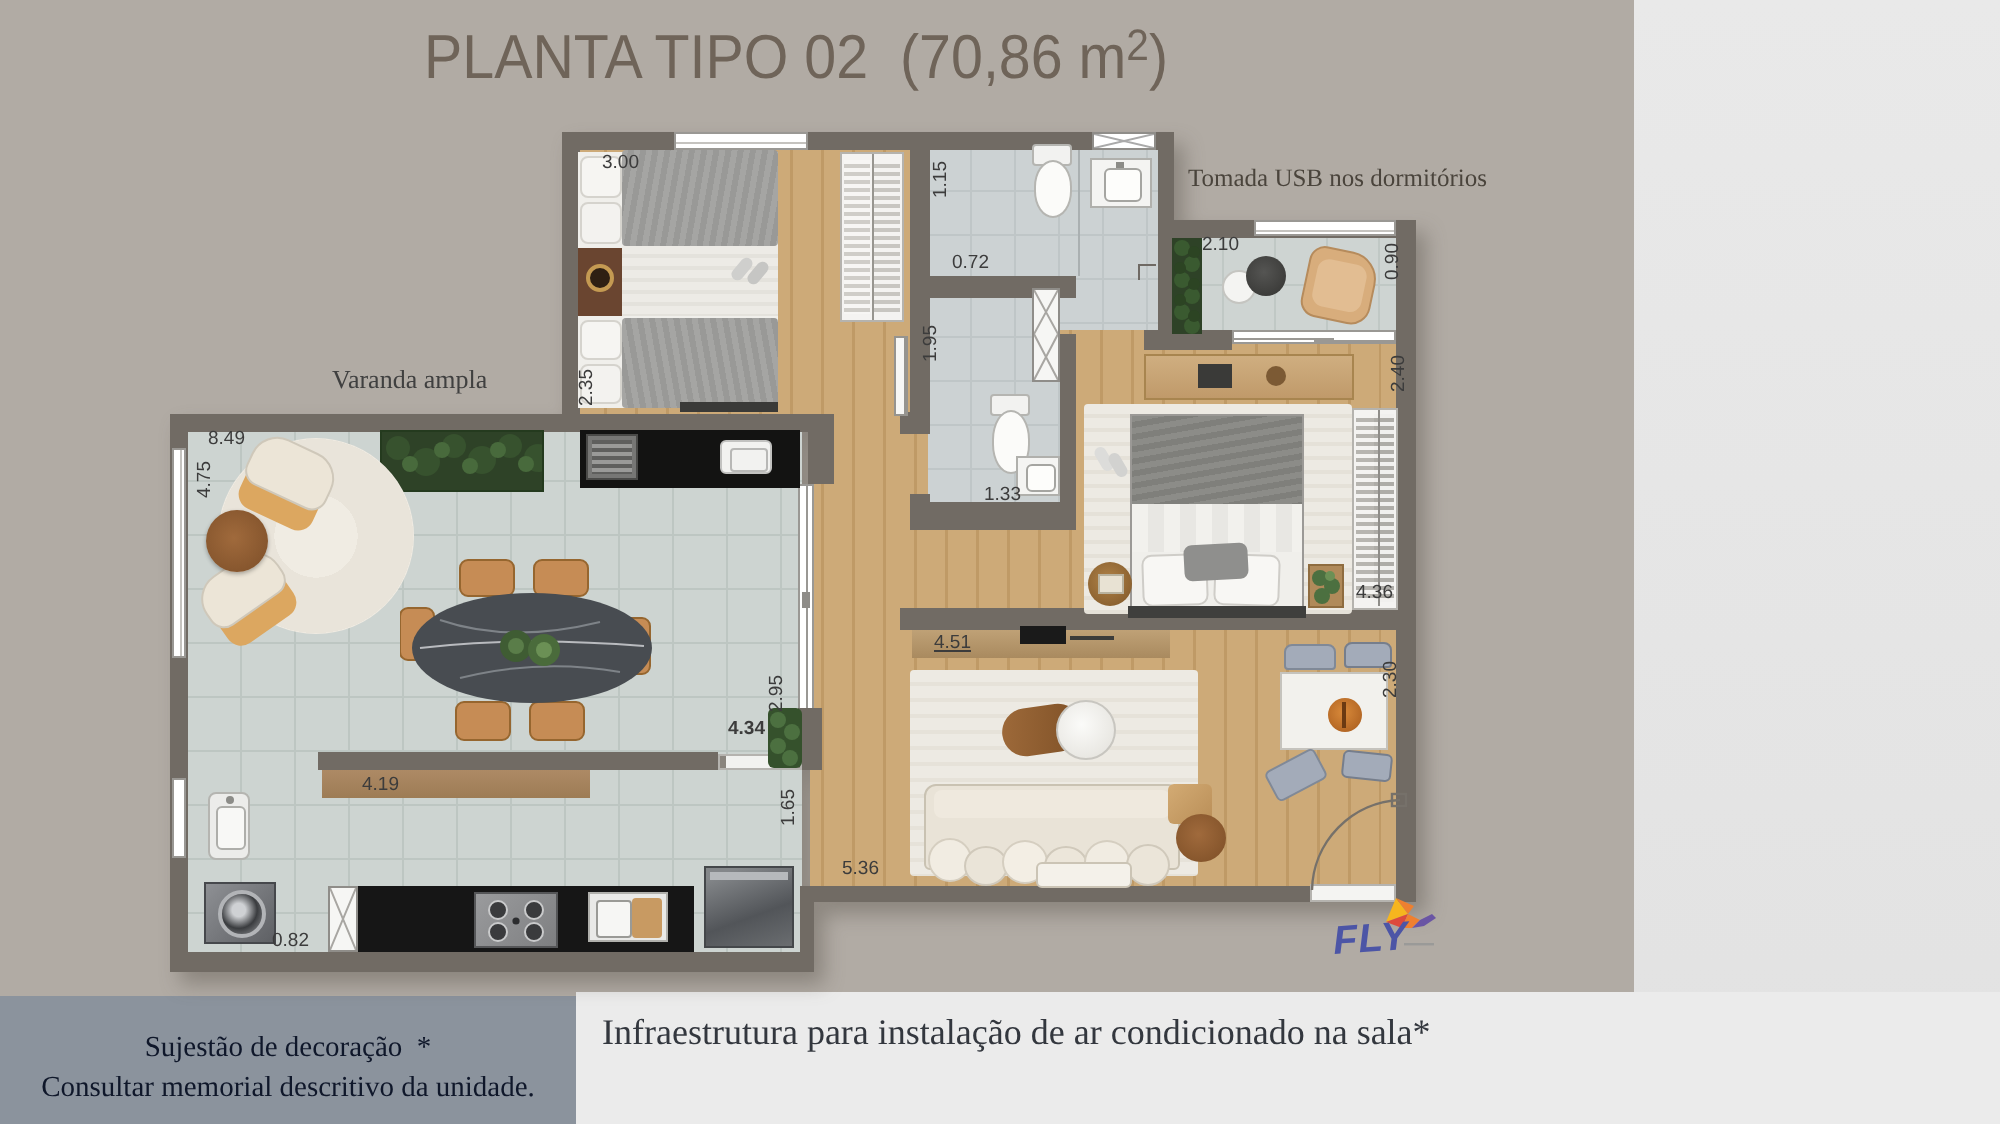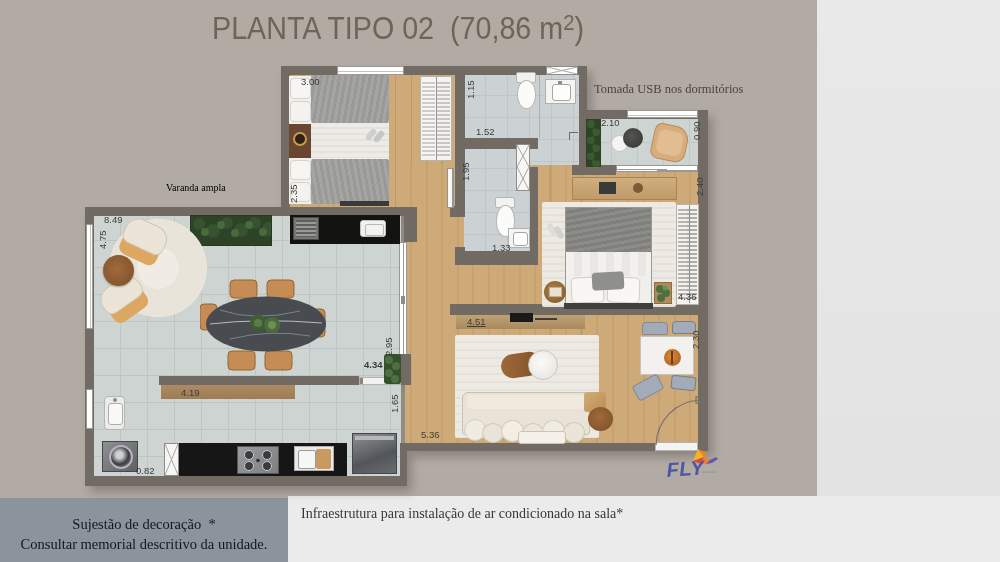--- a/index.html
+++ b/index.html
@@ -17,25 +17,25 @@
 <div id="page">
 
   <div class="abs" style="left:817px;top:0;width:183px;height:562px;background:linear-gradient(180deg,#e9e9e9,#e2e2e2);"></div>
 
   <div class="abs" style="left:288px;top:496px;width:712px;height:66px;background:#ebebeb;"></div>
 
   <div class="abs" style="left:0;top:498px;width:288px;height:64px;background:#8b939d;"></div>
 
   <div class="abs serif" style="left:0;top:514px;width:288px;text-align:center;font-size:14.5px;color:#0f172a;line-height:20px;">Sujestão de decoração&nbsp;&nbsp;*<br>Consultar memorial descritivo da unidade.</div>
 
-  <div class="abs serif" style="left:301px;top:506px;font-size:14px;color:#33373e;">Infraestrutura para instalação de ar condicionado na sala*</div>
+  <div class="abs serif" style="left:301px;top:506px;font-size:18px;color:#33373e;">Infraestrutura para instalação de ar condicionado na sala*</div>
 
   <div class="abs" style="left:212px;top:10px;font-size:31px;color:#6f6459;letter-spacing:0px;transform:scaleX(0.925);transform-origin:left top;">PLANTA TIPO 02&nbsp; (70,86 m<span style="font-size:22px;vertical-align:9px;">2</span>)</div>
 
-  <div class="abs serif" style="left:166px;top:182px;font-size:10px;color:#000000;">Varanda ampla</div>
+  <div class="abs serif" style="left:166px;top:182px;font-size:13px;color:#404040;">Varanda ampla</div>
 
   <div class="abs serif" style="left:594px;top:82px;font-size:12.5px;color:#4a443c;">Tomada USB nos dormitórios</div>
 
   <div id="plan" class="abs" style="left:0;top:4px;width:1000px;height:562px;filter:drop-shadow(5px 6px 5px rgba(70,62,55,.35));">
 
   <div class="abs" style="left:94px;top:210px;width:307px;height:264px;background-color:#cdd4d1;background-image:repeating-linear-gradient(to right,transparent 0 26px,#bdc6c2 26px 27px),repeating-linear-gradient(to bottom,transparent 0 26px,#bdc6c2 26px 27px);"></div>
 
   <div class="abs" style="left:288px;top:70px;width:168px;height:134px;background:repeating-linear-gradient(to right,#cdaa78 0 14px,#bf9a66 14px 15.5px);"></div>
 
   <div class="abs" style="left:405px;top:160px;width:294px;height:281px;background:repeating-linear-gradient(to right,#cdaa78 0 14px,#bf9a66 14px 15.5px);background-position:-8.5px 0;"></div>
@@ -443,21 +443,21 @@
   <div class="dim" style="left:301px;top:72px;">3.00</div>
 
   <div class="dim dimv" style="left:288px;top:199px;">2.35</div>
 
   <div class="dim" style="left:104px;top:210px;">8.49</div>
 
   <div class="dim dimv" style="left:97px;top:245px;">4.75</div>
 
   <div class="dim dimv" style="left:465px;top:95px;">1.15</div>
 
-  <div class="dim" style="left:476px;top:122px;">1.52</div>
+  <div class="dim" style="left:476px;top:122px;">0.72</div>
 
   <div class="dim dimv" style="left:460px;top:177px;">1.95</div>
 
   <div class="dim" style="left:492px;top:238px;">1.33</div>
 
   <div class="dim" style="left:601px;top:113px;">2.10</div>
 
   <div class="dim dimv" style="left:691px;top:136px;">0.90</div>
 
   <div class="dim dimv" style="left:694px;top:192px;">2.40</div>

